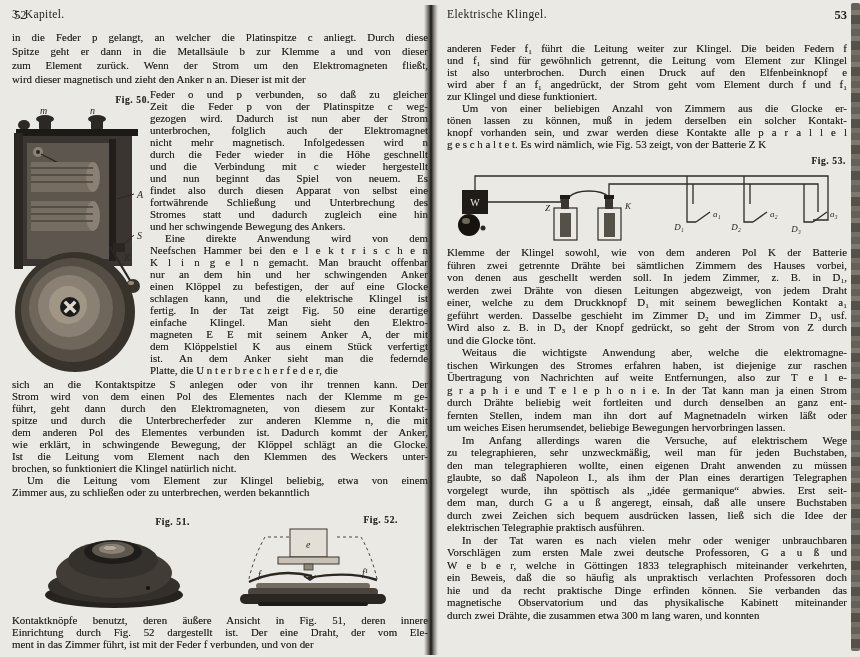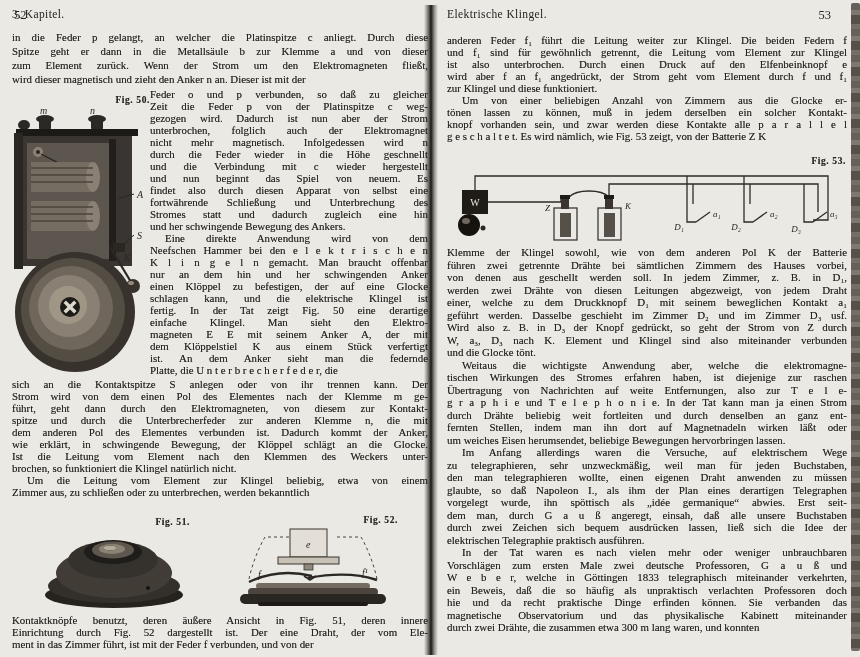--- a/index.html
+++ b/index.html
@@ -228,24 +228,24 @@
     </div>
 </div>
 
 <div class="gutter"></div>
 <div class="edge-shadow"></div>
 
 <div class="page page-right">
 
   <div class="pagehead" style="left:10px; width:400px;">
     <span class="runhead">Elektrische Klingel.</span>
-    <span class="pn" style="right:16px;">53</span>
-  </div>
-
-  <div class="textblock" style="left:10px; top:34px; width:400px;">
+    <span class="pn" style="right:0;font-weight:bold;">53</span>
+  </div>
+
+  <div class="textblock" style="left:10px; top:42px; width:400px;">
       <div class="tl just">anderen Feder f₁ führt die Leitung weiter zur Klingel. Die beiden Federn f</div>
       <div class="tl just">und f₁ sind für gewöhnlich getrennt, die Leitung vom Element zur Klingel</div>
       <div class="tl just">ist also unterbrochen. Durch einen Druck auf den Elfenbeinknopf e</div>
       <div class="tl just">wird aber f an f₁ angedrückt, der Strom geht vom Element durch f und f₁</div>
       <div class="tl">zur Klingel und diese funktioniert.</div>
       <div class="tl just ind">Um von einer beliebigen Anzahl von Zimmern aus die Glocke er-</div>
       <div class="tl just">tönen lassen zu können, muß in jedem derselben ein solcher Kontakt-</div>
       <div class="tl just">knopf vorhanden sein, und zwar werden diese Kontakte alle p a r a l l e l</div>
       <div class="tl">g e s c h a l t e t. Es wird nämlich, wie Fig. 53 zeigt, von der Batterie Z K</div>
     </div>
@@ -302,21 +302,20 @@
   </div>
 
   <div class="textblock lh125" style="left:10px; top:246px; width:400px;">
       <div class="tl just">Klemme der Klingel sowohl, wie von dem anderen Pol K der Batterie</div>
       <div class="tl just">führen zwei getrennte Drähte bei sämtlichen Zimmern des Hauses vorbei,</div>
       <div class="tl just">von denen aus geschellt werden soll. In jedem Zimmer, z. B. in D₁,</div>
       <div class="tl just">werden zwei Drähte von diesen Leitungen abgezweigt, von jedem Draht</div>
       <div class="tl just">einer, welche zu dem Druckknopf D₁ mit seinem beweglichen Kontakt a₁</div>
       <div class="tl just">geführt werden. Dasselbe geschieht im Zimmer D₂ und im Zimmer D₃ usf.</div>
       <div class="tl just">Wird also z. B. in D₃ der Knopf gedrückt, so geht der Strom von Z durch</div>
-      <div class="tl just">W, a₃, D₃ nach K. Element und Klingel sind also miteinander verbunden</div>
       <div class="tl">und die Glocke tönt.</div>
       <div class="tl just ind">Weitaus die wichtigste Anwendung aber, welche die elektromagne-</div>
       <div class="tl just">tischen Wirkungen des Stromes erfahren haben, ist diejenige zur raschen</div>
       <div class="tl just">Übertragung von Nachrichten auf weite Entfernungen, also zur T e l e-</div>
       <div class="tl just">g r a p h i e und T e l e p h o n i e. In der Tat kann man ja einen Strom</div>
       <div class="tl just">durch Drähte beliebig weit fortleiten und durch denselben an ganz ent-</div>
       <div class="tl just">fernten Stellen, indem man ihn dort auf Magnetnadeln wirken läßt oder</div>
       <div class="tl">um weiches Eisen herumsendet, beliebige Bewegungen hervorbringen lassen.</div>
       <div class="tl just ind">Im Anfang allerdings waren die Versuche, auf elektrischem Wege</div>
       <div class="tl just">zu telegraphieren, sehr unzweckmäßig, weil man für jeden Buchstaben,</div>

